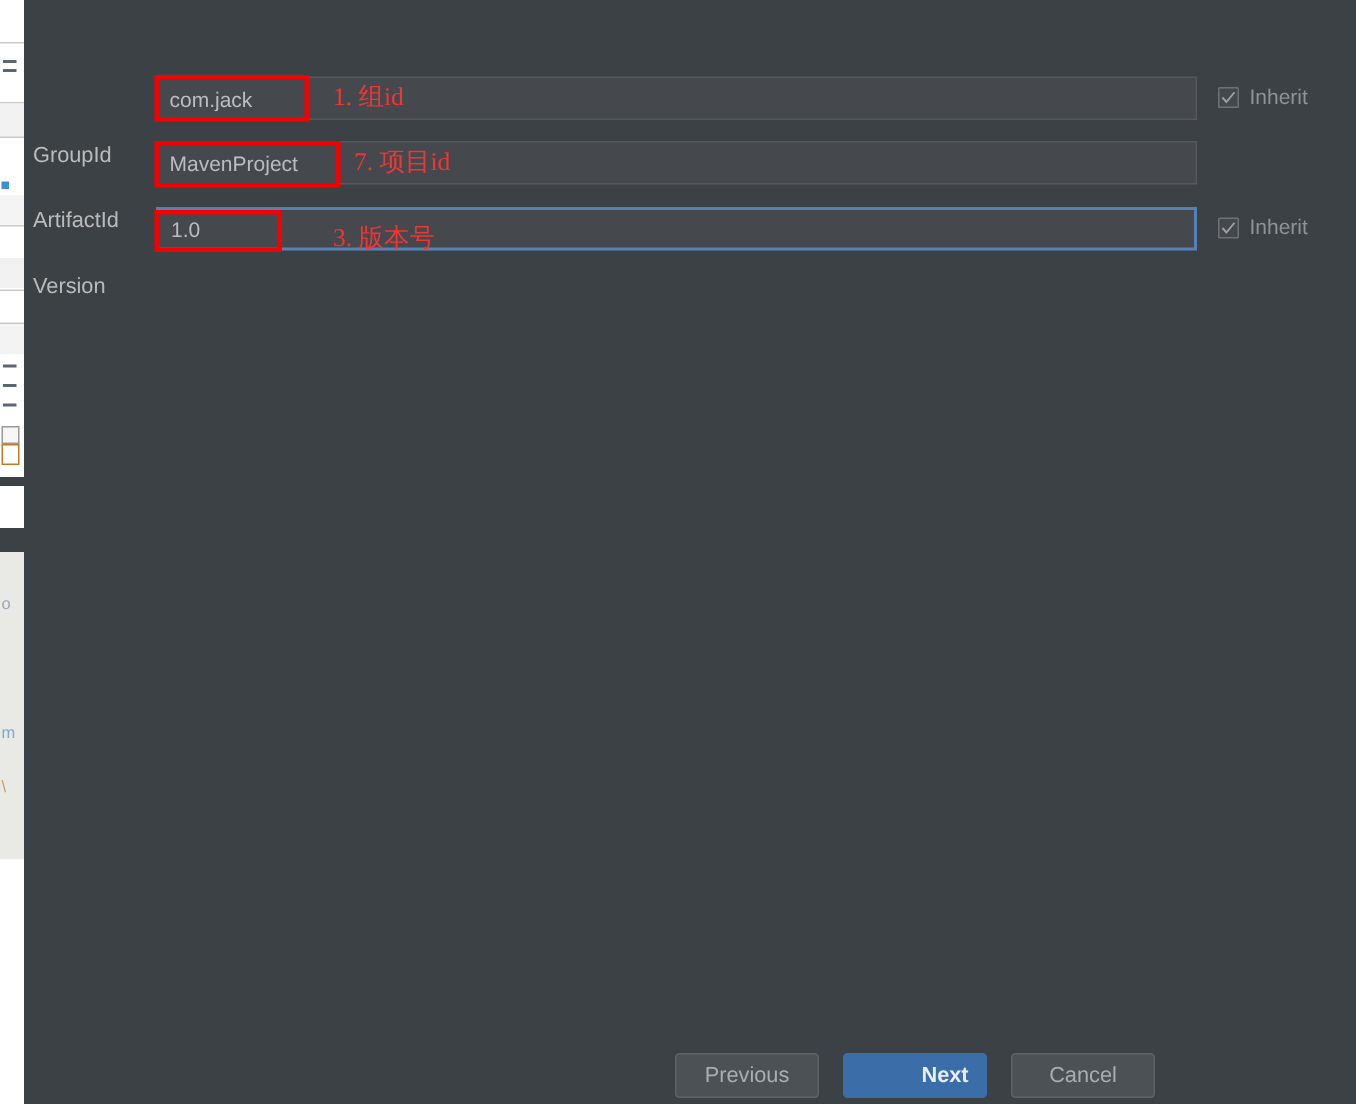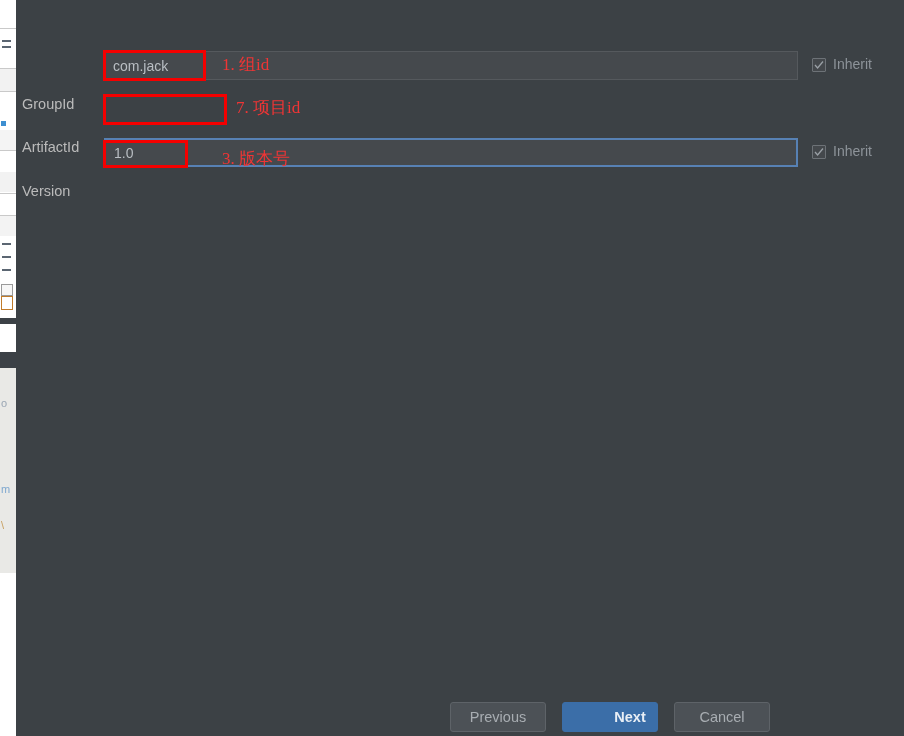--- a/index.html
+++ b/index.html
@@ -273,20 +273,21 @@
           <svg width="10" height="10" viewBox="0 0 10 10">
             <polyline points="1,5 3.6,8 9,1.5" fill="none" stroke="#9aa0a6" stroke-width="1.3"></polyline>
           </svg>
         </span>
         <span class="inherit-label">Inherit</span>
       </div>
     </div>
 
     <div class="form-row" style="top:58px;">
       <label class="field-label">ArtifactId</label>
+      <input class="field-input" type="text" readonly="" value="MavenProject" style="">
     </div>
 
     <div class="form-row" style="top:102px;">
       <label class="field-label">Version</label>
       <input class="field-input focused" type="text" readonly="" value="1.0" style="">
       <div class="inherit-wrap">
         <span class="cb">
           <svg width="10" height="10" viewBox="0 0 10 10">
             <polyline points="1,5 3.6,8 9,1.5" fill="none" stroke="#9aa0a6" stroke-width="1.3"></polyline>
           </svg>

